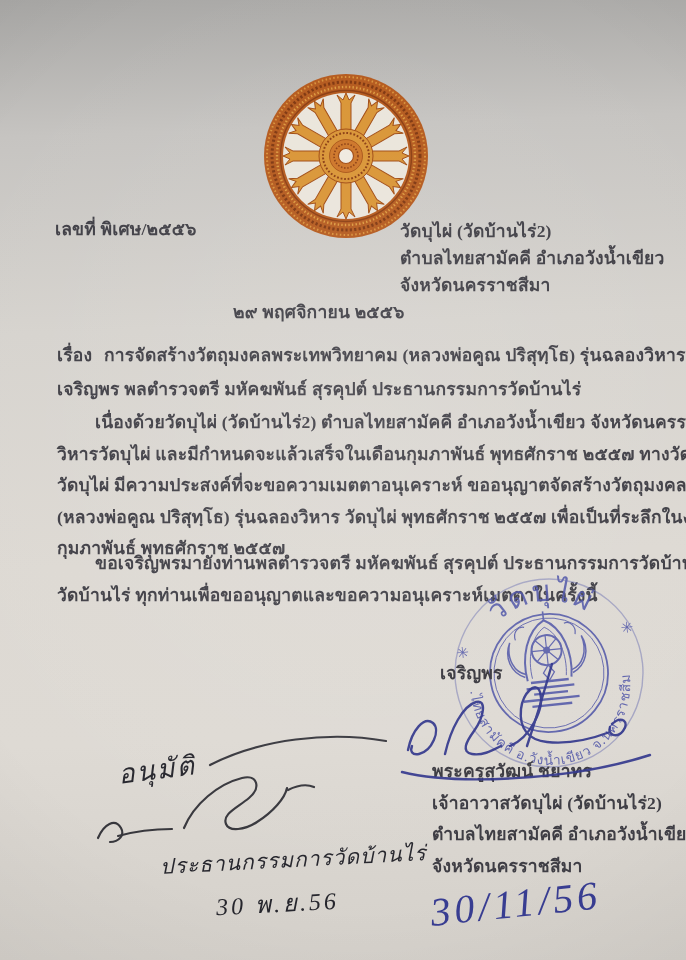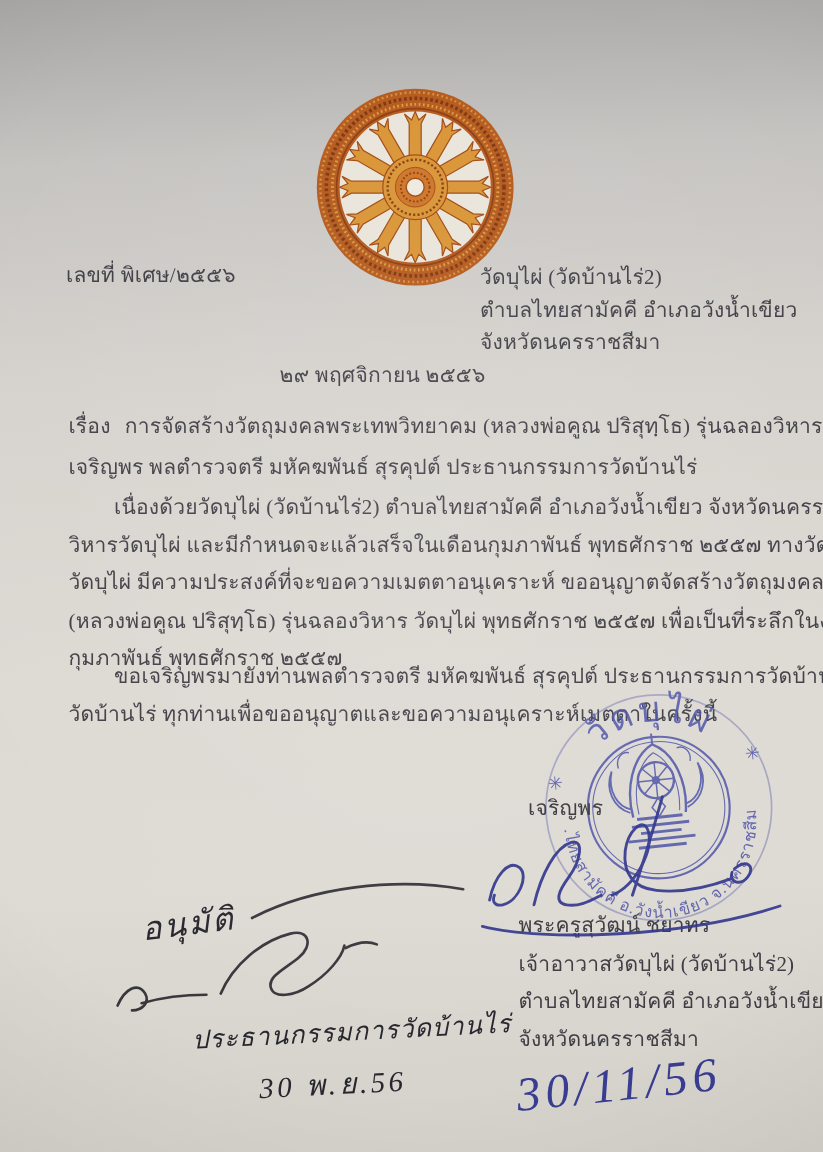--- a/index.html
+++ b/index.html
@@ -6,21 +6,21 @@
   .photo{
     position:relative;width:686px;height:960px;overflow:hidden;
     font-family:"Liberation Serif","DejaVu Serif",serif;
     background:linear-gradient(178deg,#a9a8a6 0%,#c6c4c1 14%,#d6d3ce 34%,#ddd9d3 58%,#dedad4 76%,#d4d0ca 100%);
   }
   .photo::after{
     content:"";position:absolute;inset:0;pointer-events:none;
     background:radial-gradient(ellipse 120% 90% at 52% 45%, rgba(255,255,255,0.10) 0%, rgba(0,0,0,0) 55%, rgba(0,0,0,0.10) 100%);
   }
   .abs{position:absolute;}
-  .typed{color:#3f3e45;font-size:17.5px;line-height:31.5px;white-space:nowrap;letter-spacing:.2px;}
+  .typed{color:#3f3e45;font-size:17.5px;line-height:31.5px;white-space:nowrap;letter-spacing:.2px;font-weight:bold;}
   .addr div{line-height:27px;}
   .para div{white-space:nowrap;}
   .indent{padding-left:38px;}
   .hand-black{color:#26262d;font-style:italic;}
   .hand-blue{color:#383d92;font-style:italic;}
   svg text{font-family:"Liberation Serif","DejaVu Serif",serif;}
 </style>
 </head>
 <body>
 

